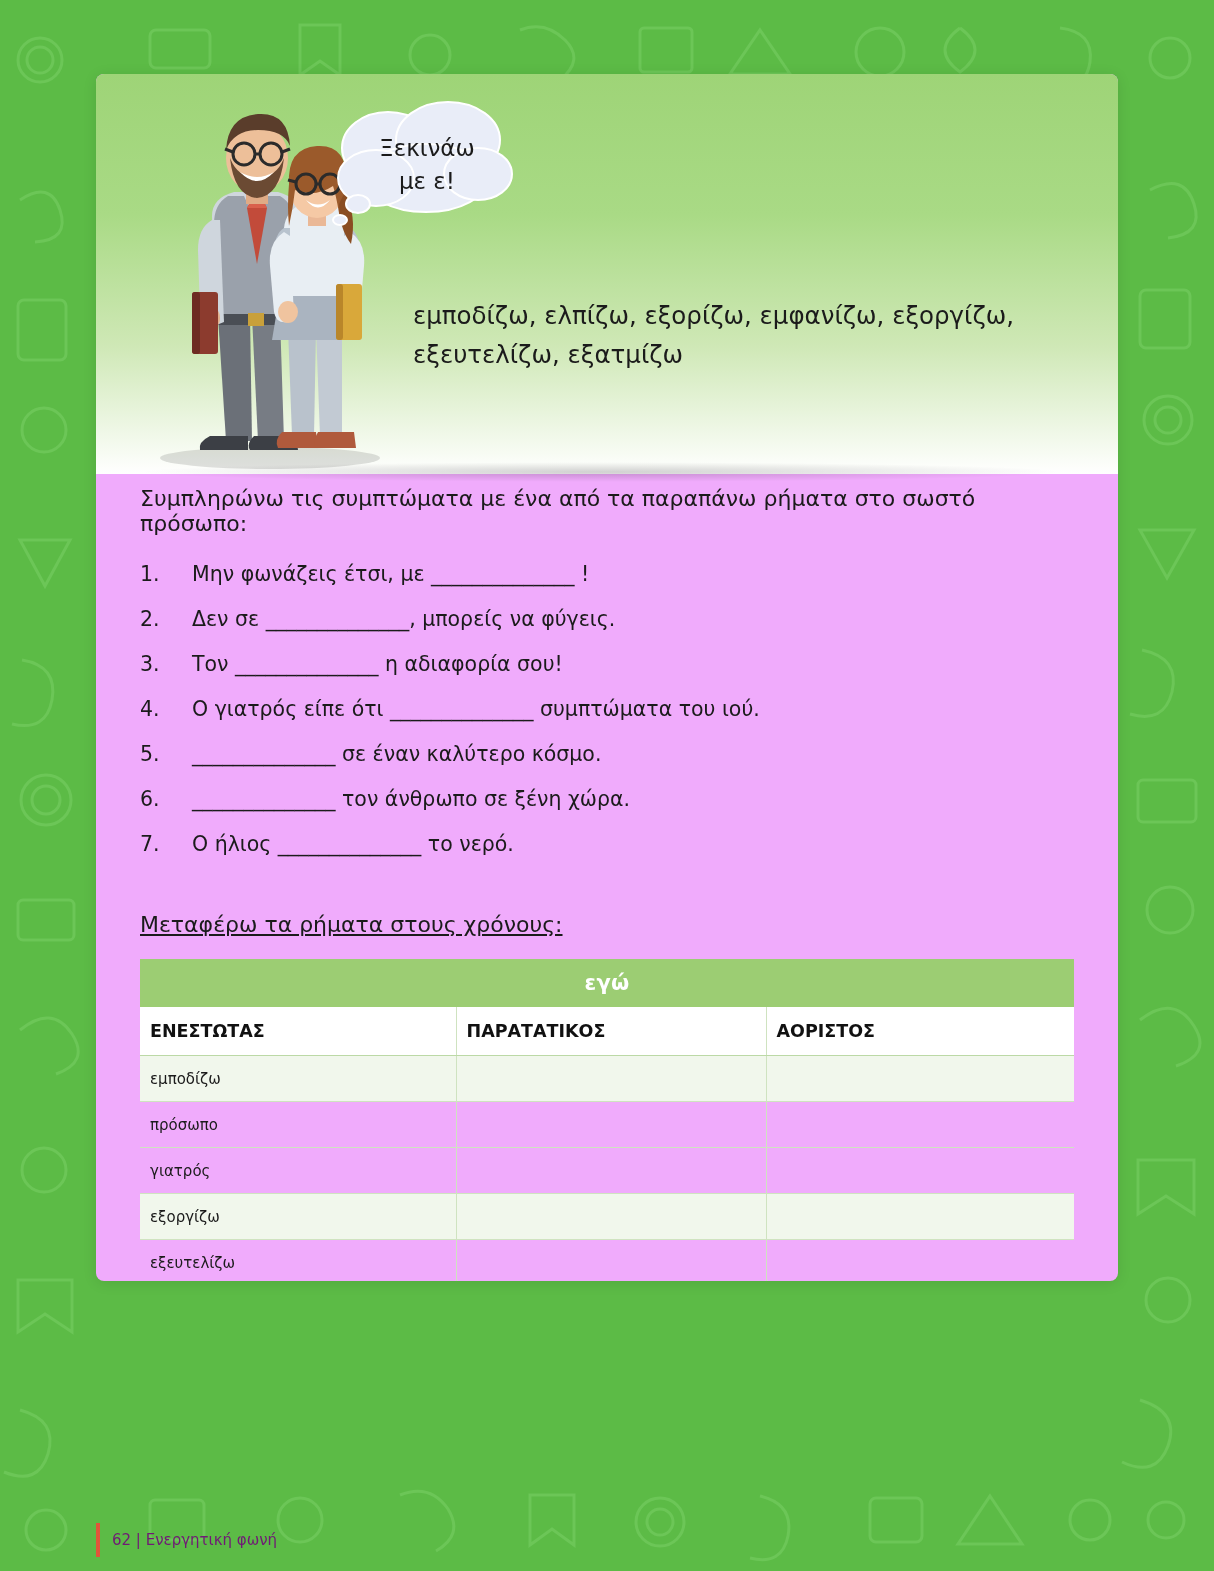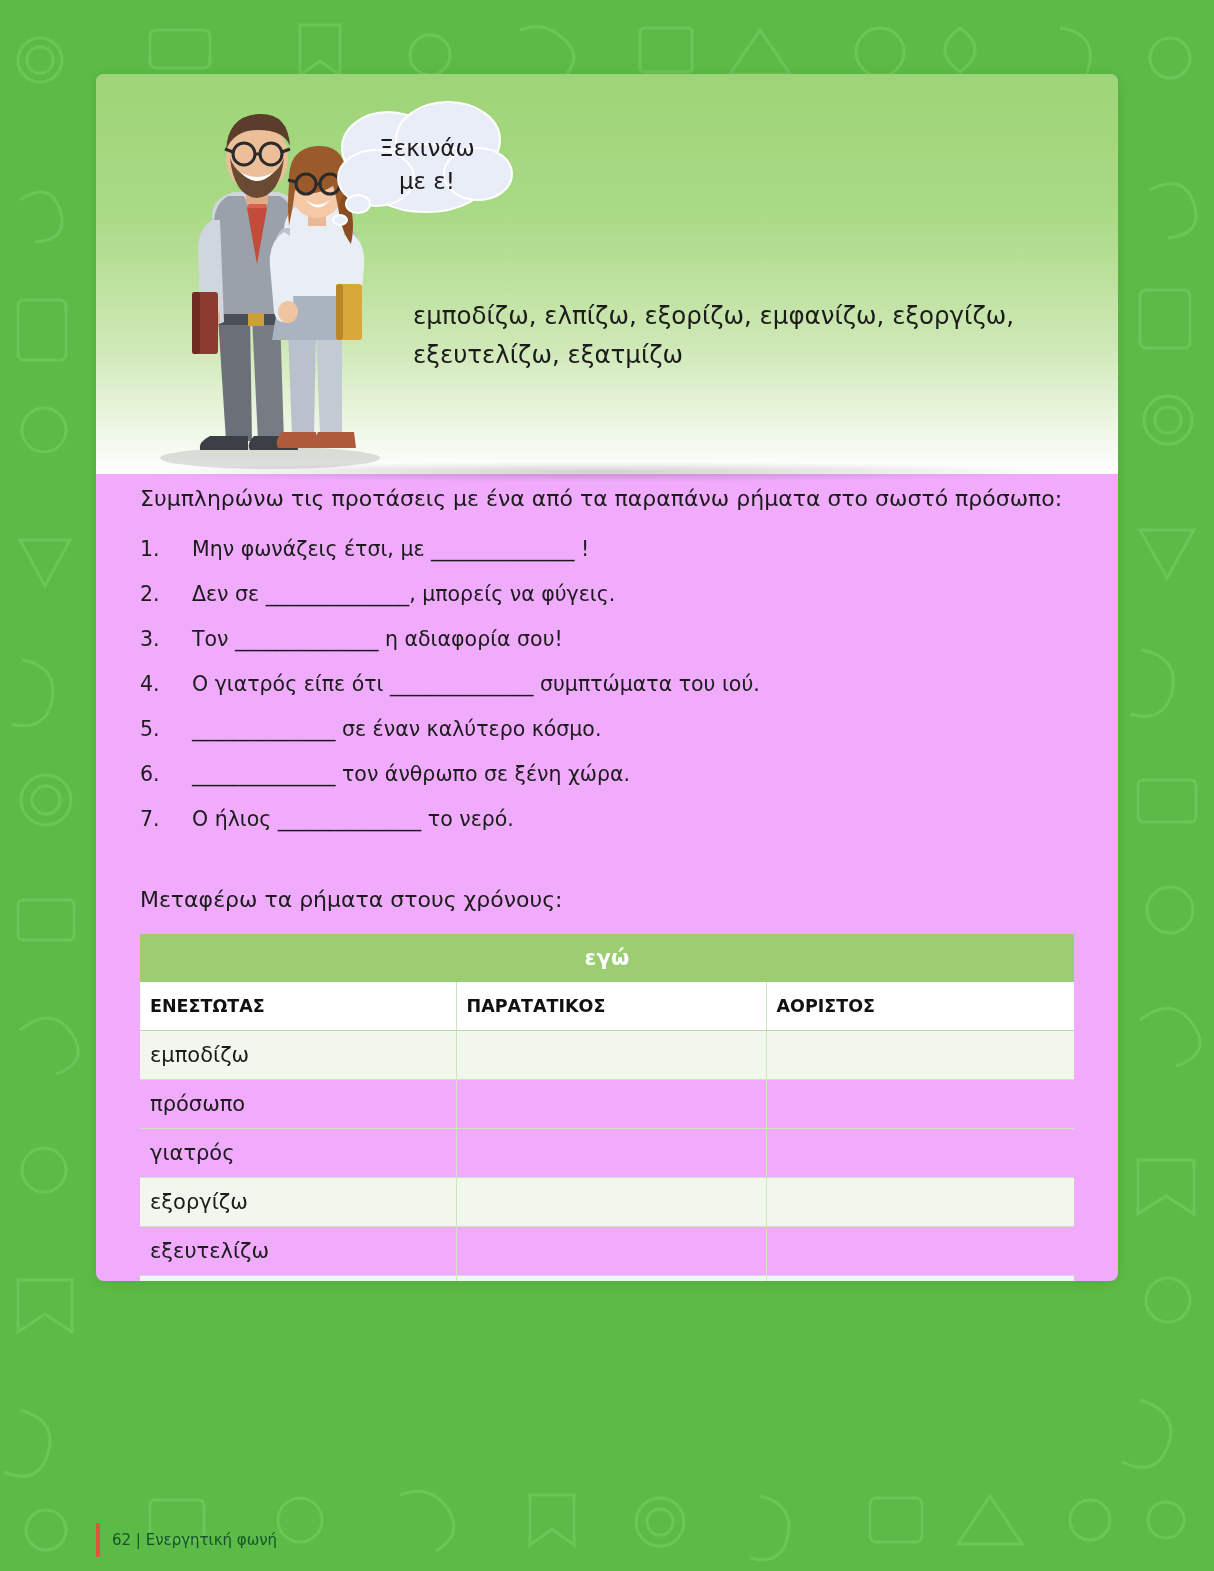--- a/index.html
+++ b/index.html
@@ -118,20 +118,21 @@
     font-family: "DejaVu Sans", sans-serif;
   }
   .ex-num { width: 52px; flex: none; }
   .ex-text { flex: 1; }
 
   .instruction2 {
     font-size: 22px;
     color: #1b1b1b;
     font-family: "DejaVu Sans", sans-serif;
     margin: 56px 0 22px 0;
+    text-decoration: underline;
   }
 
   table.conj {
     width: 934px;
     border-collapse: collapse;
     font-family: "DejaVu Sans", sans-serif;
     border-bottom: 4px solid #8cc765;
   }
   table.conj th.title-cell {
     background: #9ccd73;
@@ -145,21 +146,21 @@
   table.conj th.col-head {
     background: #ffffff;
     color: #111;
     font-size: 17.5px;
     font-weight: bold;
     text-align: left;
     padding: 14px 10px 14px 10px;
     border-bottom: 1px solid #bcd9a6;
   }
   table.conj td {
-    font-size: 21px;
+    font-size: 15px;
     color: #1b1b1b;
     padding: 12px 10px;
     border-bottom: 1px solid #cfe3c0;
     border-right: 1px solid #cfe3c0;
     height: 46px;
   }
   table.conj td:last-child { border-right: none; }
   table.conj tr.alt td { background: #f1f7ec; }
   table.conj col.c1 { width: 316px; }
   table.conj col.c2 { width: 310px; }
@@ -177,21 +178,21 @@
     height: 34px;
   }
   .footer-bar {
     width: 4px;
     height: 34px;
     background: #e0553a;
     margin-right: 12px;
   }
   .footer-text {
     font-size: 15px;
-    color: #14532d;
+    color: #701a75;
     font-family: "DejaVu Sans", sans-serif;
   }
 </style>
 </head>
 <body>
 
 <div class="doodle-bg">
   <svg viewBox="0 0 1214 1571" preserveAspectRatio="none" xmlns="http://www.w3.org/2000/svg">
     <rect width="1214" height="1571" fill="#5cbb46"></rect>
     <g stroke="#6fc85b" stroke-width="3" fill="none" opacity="0.85">
@@ -360,21 +361,21 @@
         <div>με ε!</div>
       </div>
     </div>
 
     <div class="verb-list">εμποδίζω, ελπίζω, εξορίζω, εμφανίζω, εξοργίζω, εξευτελίζω, εξατμίζω</div>
     <div class="hero-shadow"></div>
   </div>
 
   <div class="content">
 
-    <p class="instruction">Συμπληρώνω τις προτάσεις με ένα από τα παραπάνω ρήματα στο σωστό πρόσωπο:</p>
+    <p class="instruction">Συμπληρώνω τις συμπτώματα με ένα από τα παραπάνω ρήματα στο σωστό πρόσωπο:</p>
 
     <ol class="ex-list">
       <li class="ex-item">
         <span class="ex-num">1.</span>
         <span class="ex-text">Μην φωνάζεις έτσι, με ______________ !</span>
       </li>
       <li class="ex-item">
         <span class="ex-num">2.</span>
         <span class="ex-text">Δεν σε ______________, μπορείς να φύγεις.</span>
       </li>

